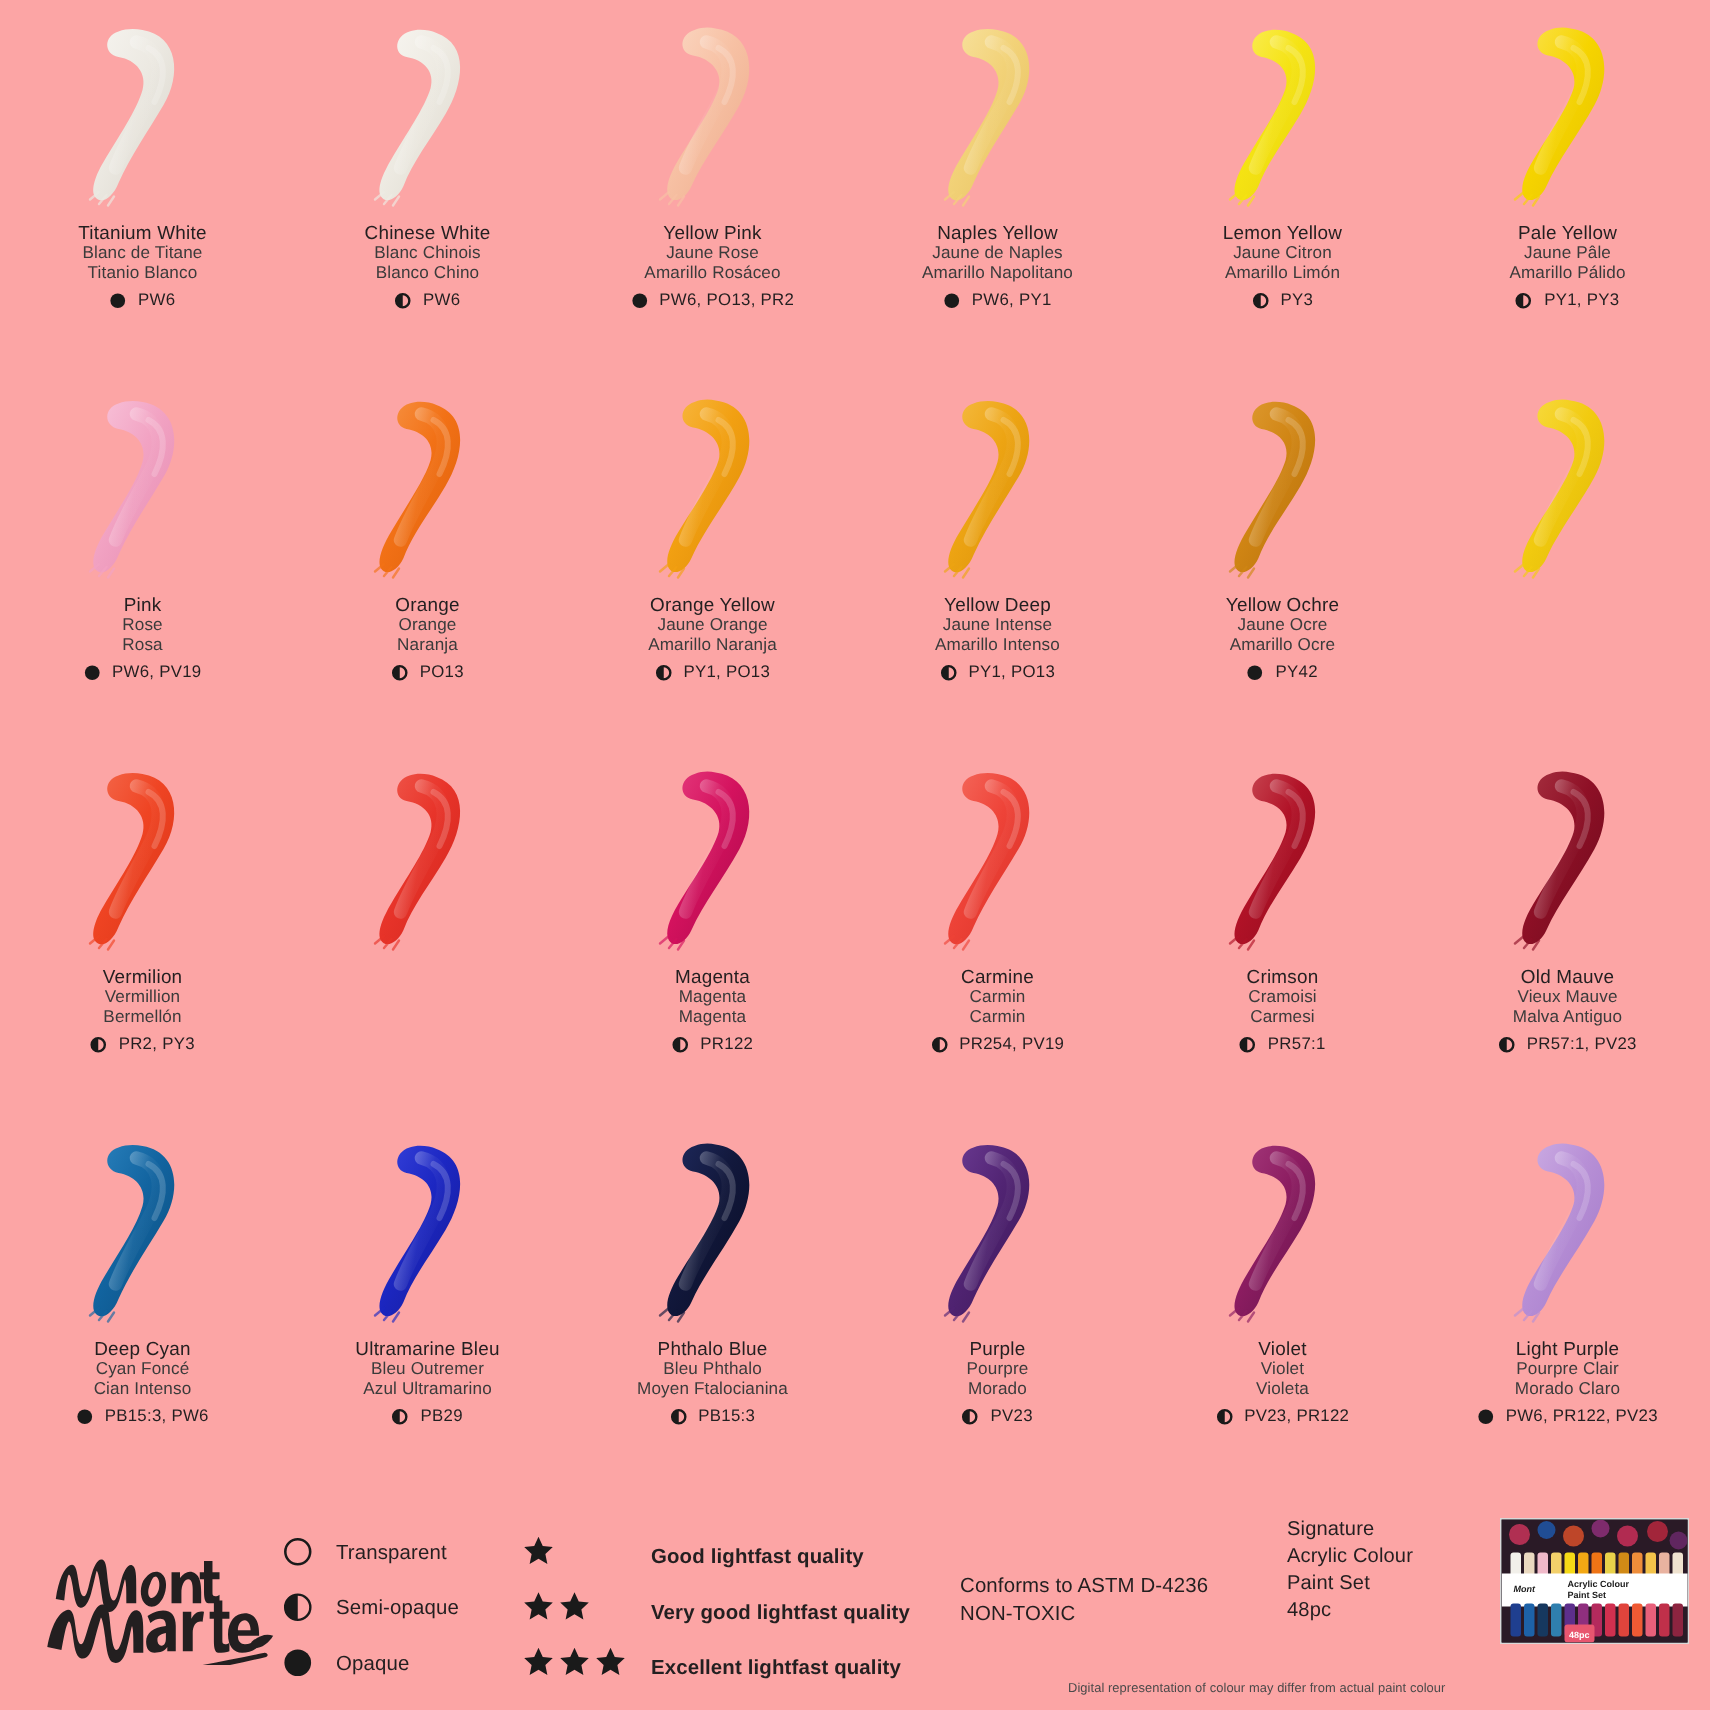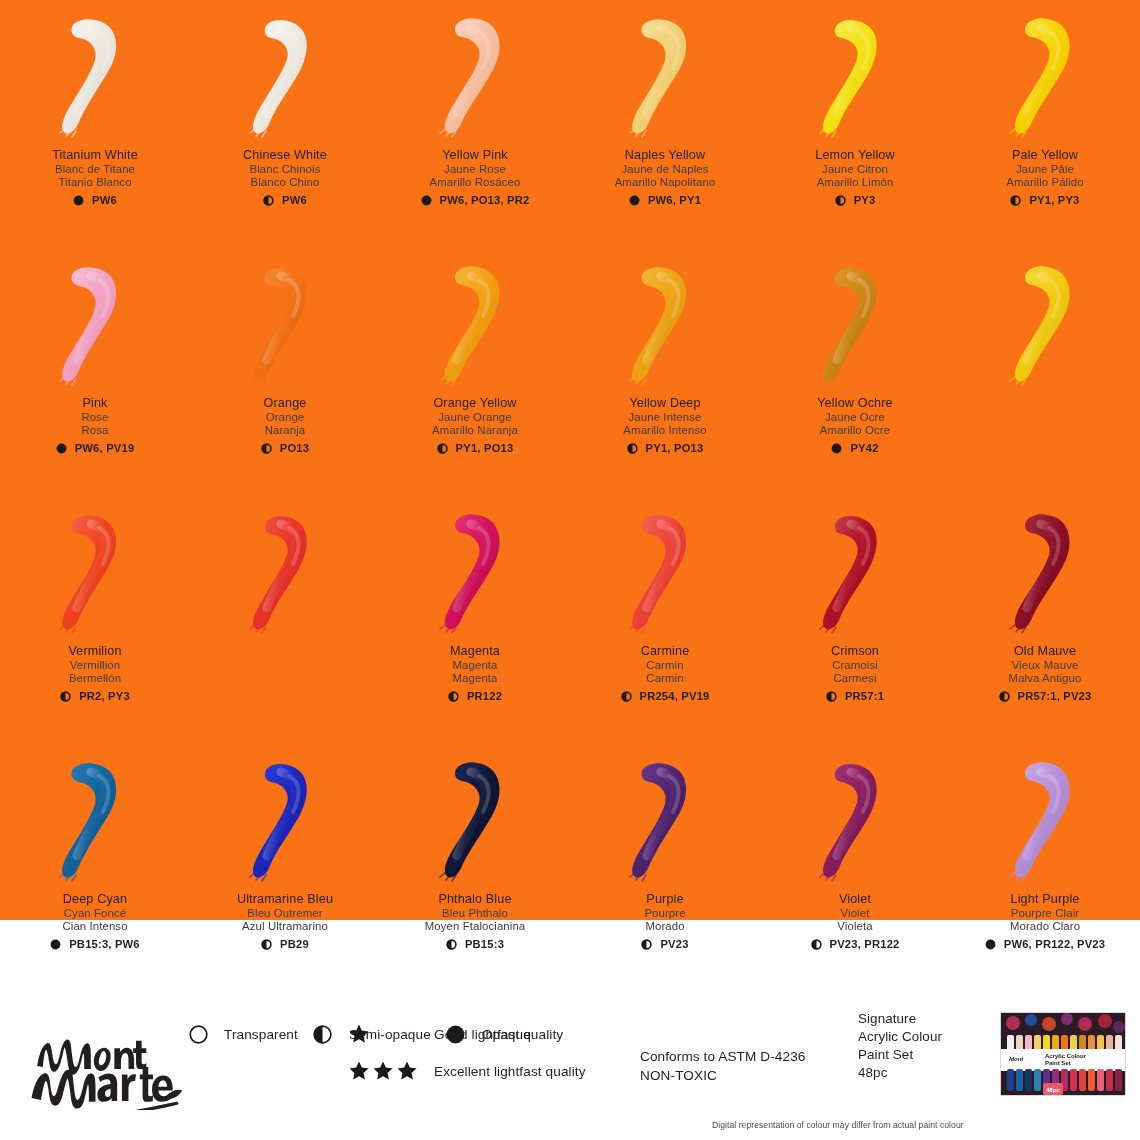--- a/index.html
+++ b/index.html
@@ -5,22 +5,22 @@
   * { box-sizing: border-box; margin: 0; padding: 0; }
   html, body {
     width: 1140px; height: 1140px;
     background: #ffffff;
     font-family: "Liberation Sans", sans-serif;
     color: #231f20;
     overflow: hidden;
   }
   #chart {
     position: relative;
-    width: 1140px; height: 920px;
-    background: #f97316;
+    width: 1140px; height: 1140px;
+    background: #fca5a5;
   }
 
   
   .grid {
     position: absolute;
     left: 0; top: 0;
     width: 1140px;
     display: grid;
     grid-template-columns: repeat(6, 190px);
     grid-auto-rows: 248px;
@@ -58,21 +58,20 @@
     letter-spacing: .1px;
     white-space: nowrap;
   }
   .pig-row {
     margin-top: 5px;
     display: flex;
     align-items: center;
     justify-content: center;
     gap: 8px;
     white-space: nowrap;
-    font-weight: bold;
   }
   .pig-code {
     font-size: 11.2px;
     color: #231f20;
     letter-spacing: .2px;
   }
 
   
   .op-dot { width: 11px; height: 11px; display: inline-block; position: relative; flex: 0 0 auto; }
   .op-dot svg { display:block; width: 11px; height: 11px; }
@@ -84,32 +83,32 @@
     width: 1140px; height: 140px;
   }
   .logo {
     position: absolute; left: 24px; top: 24px;
     width: 160px; height: 86px;
   }
   .logo svg { display: block; }
 
   .legend-opacity {
     position: absolute; left: 188px; top: 23px;
-    display: flex; flex-direction: row; gap: 15px;
+    display: flex; flex-direction: column; gap: 15px;
   }
   .legend-row { display: flex; align-items: center; gap: 16px; height: 22px; }
   .legend-row .glyph { width: 20px; height: 20px; display:flex; align-items:center; justify-content:center; }
   .legend-row .glyph svg { display:block; }
   .legend-row .txt { font-size: 13.6px; color: #231f20; letter-spacing: .1px; }
 
   .legend-stars {
     position: absolute; left: 348px; top: 23px;
     display: flex; flex-direction: column; gap: 15px;
   }
-  .star-row { display: flex; align-items: center; height: 22px; }
+  .star-row { display: flex; align-items: flex-end; height: 22px; font-weight: bold; }
   .stars { width: 86px; display: flex; align-items: center; gap: 2px; }
   .stars svg { display:block; }
   .star-row .txt { font-size: 13.6px; color: #231f20; letter-spacing: .1px; }
 
   .conforms {
     position: absolute; left: 640px; top: 48px;
     font-size: 13.6px; line-height: 1.38; color: #231f20; letter-spacing: .1px;
   }
   .setinfo {
     position: absolute; left: 858px; top: 10px;
@@ -1013,20 +1012,31 @@
         </div>
       </div>
     <div class="legend-stars" id="legend-stars">
         <div class="star-row">
           <span class="stars">
             <svg viewBox="0 0 24 24" width="22" height="22">
               <path d="M12 1.6l3.1 6.7 7.3.85-5.4 5 1.45 7.25L12 17.7 5.55 21.4 7 14.15 1.6 9.15l7.3-.85z" fill="#1a1a1a"></path>
             </svg>
           </span>
           <span class="txt">Good lightfast quality</span>
+        </div>
+        <div class="star-row">
+          <span class="stars">
+            <svg viewBox="0 0 24 24" width="22" height="22">
+              <path d="M12 1.6l3.1 6.7 7.3.85-5.4 5 1.45 7.25L12 17.7 5.55 21.4 7 14.15 1.6 9.15l7.3-.85z" fill="#1a1a1a"></path>
+            </svg>
+            <svg viewBox="0 0 24 24" width="22" height="22">
+              <path d="M12 1.6l3.1 6.7 7.3.85-5.4 5 1.45 7.25L12 17.7 5.55 21.4 7 14.15 1.6 9.15l7.3-.85z" fill="#1a1a1a"></path>
+            </svg>
+          </span>
+          <span class="txt">Very good lightfast quality</span>
         </div>
         <div class="star-row">
           <span class="stars">
             <svg viewBox="0 0 24 24" width="22" height="22">
               <path d="M12 1.6l3.1 6.7 7.3.85-5.4 5 1.45 7.25L12 17.7 5.55 21.4 7 14.15 1.6 9.15l7.3-.85z" fill="#1a1a1a"></path>
             </svg>
             <svg viewBox="0 0 24 24" width="22" height="22">
               <path d="M12 1.6l3.1 6.7 7.3.85-5.4 5 1.45 7.25L12 17.7 5.55 21.4 7 14.15 1.6 9.15l7.3-.85z" fill="#1a1a1a"></path>
             </svg>
             <svg viewBox="0 0 24 24" width="22" height="22">

